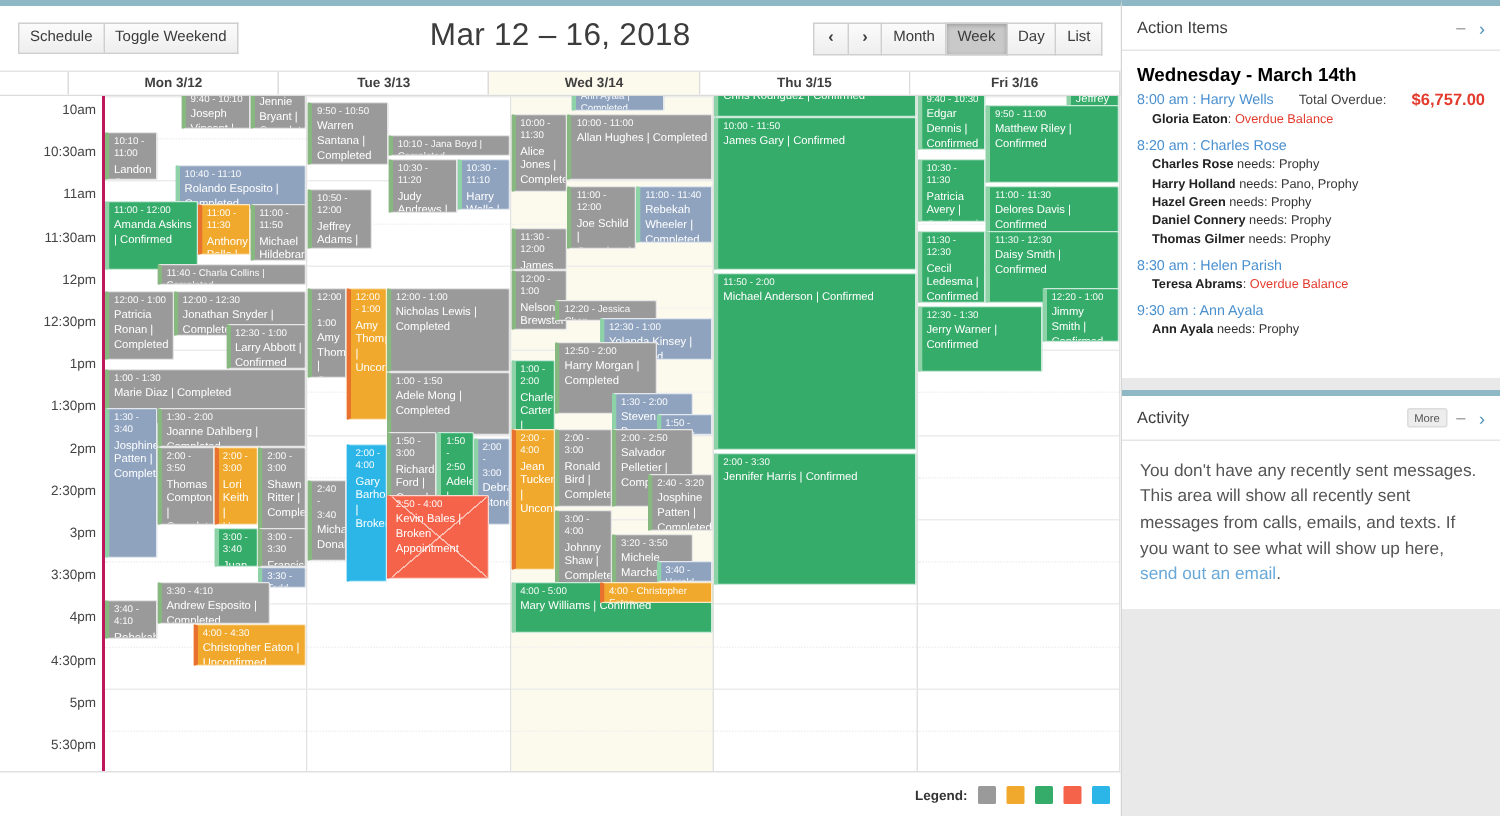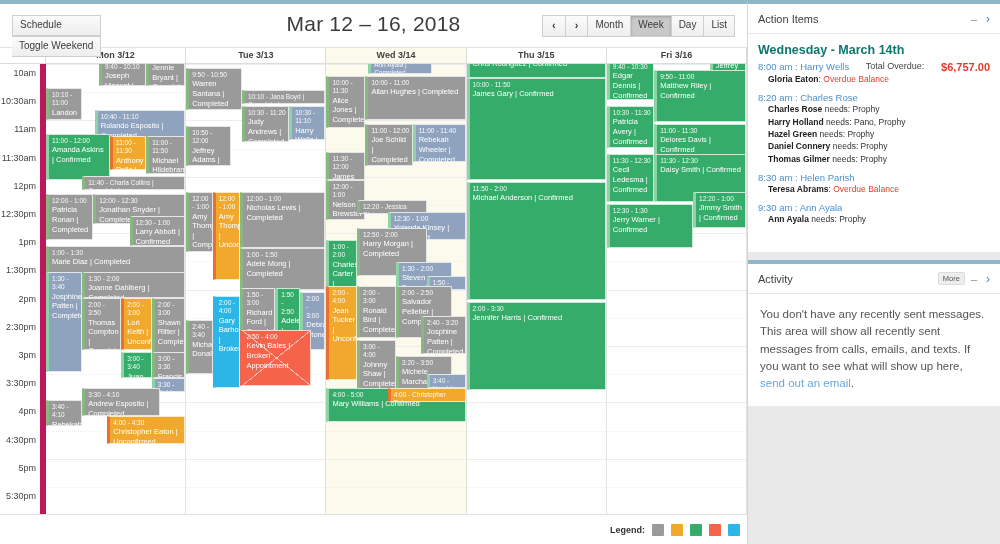--- a/index.html
+++ b/index.html
@@ -19,21 +19,21 @@
     border-right: 1px solid #d5d5d5;
     position: relative;
     display: flex; flex-direction: column;
   }
   .cal-toolbar {
     height: 44px; flex: 0 0 44px;
     position: relative;
     border-bottom: 1px solid #e4e4e4;
     background:#fff;
   }
-  .btn-group { position: absolute; left: 12px; top: 11px; display: flex; flex-direction: column; }
+  .btn-group { position: absolute; left: 12px; top: 11px; display: flex; }
   .btn {
     font-size: 10px; color: #3b3b3b;
     background: linear-gradient(#fbfbfb,#eeeeee);
     border: 1px solid #cfcfcf;
     padding: 4px 7px 5px;
     line-height: 1;
     cursor: pointer;
     white-space: nowrap;
   }
   .btn + .btn { border-left: none; }
@@ -50,21 +50,21 @@
   .cal-head { display:flex; height: 16px; flex:0 0 16px; border-bottom:1px solid #dcdcdc; }
   .gut-head { width: 46px; flex:0 0 46px; border-right:1px solid #dcdcdc; background:#fff;}
   .day-head {
     flex:1 1 0; text-align:center; font-size:9px; font-weight:bold; color:#3f3f3f;
     border-right:1px solid #dcdcdc; background:#fff; padding-top:2px;
   }
   .day-head.today { background:#fcfaec; }
 
   
   .cal-body { flex:1 1 auto; display:flex; position:relative; overflow:hidden; background:#fff;}
-  .gutter { width:46px; flex:0 0 46px; position:relative; border-right:6px solid #be185d; }
+  .gutter { width:46px; flex:0 0 46px; position:relative; border-right:2px solid #be185d;margin-left:24px; }
   .tlabel {
     position:absolute; right:4px; font-size:9px; color:#444; transform: translateY(-5px);
     white-space:nowrap;
   }
   .cols { flex:1 1 auto; display:flex; position:relative; }
   .col {
     flex:1 1 0; position:relative; border-right:1px solid #e2e2e2;
     background: #fff;
   }
   .col.today { background:#fcfaec; }
@@ -114,21 +114,21 @@
   }
   .card-title { font-size:11px; color:#3d3d3d; flex:1 1 auto; }
   .chip {
     font-size:7.5px; color:#555; background:#ededed; border:1px solid #dcdcdc;
     padding:1px 4px; margin-right:6px; border-radius:2px;
   }
   .mini { font-size:11px; color:#8a8a8a; margin-right:9px; cursor:pointer; }
   .chev { font-size:12px; color:#4a90b8; cursor:pointer; }
 
   .ai-body { padding:9px 10px 4px; height:218px; overflow:hidden; position:relative; }
-  .ai-date { font-size:12.5px; font-weight:bold; color:#0f766e; margin-bottom:4px; }
+  .ai-date { font-size:12.5px; font-weight:bold; color:#000000; margin-bottom:4px; }
   .ai-group { margin-bottom:7px; }
   .ai-time { font-size:9.5px; color:#4a90cf; }
   .ai-total-row { display:flex; justify-content:space-between; align-items:flex-start; }
   .ai-total-lbl { font-size:9px; color:#444; }
   .ai-total-val { font-size:11px; font-weight:bold; color:#e23b2e; }
   .ai-line { font-size:8.5px; color:#333; padding-left:10px; line-height:1.45; }
   .ai-line b { color:#222; }
   .ai-over { color:#e23b2e; }
   .ai-fade {
     position:absolute; left:0; right:0; bottom:0; height:22px;

